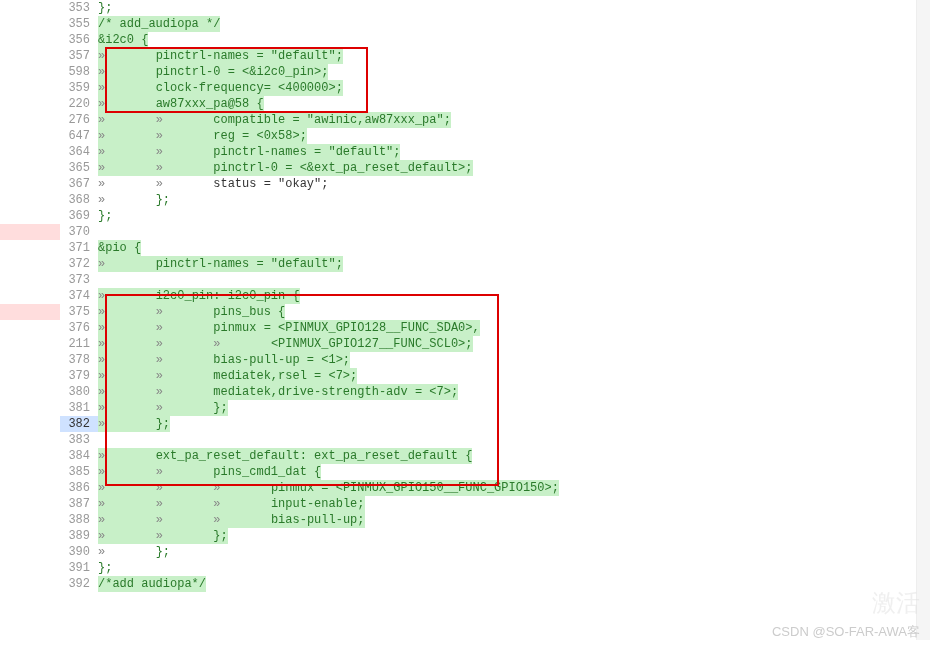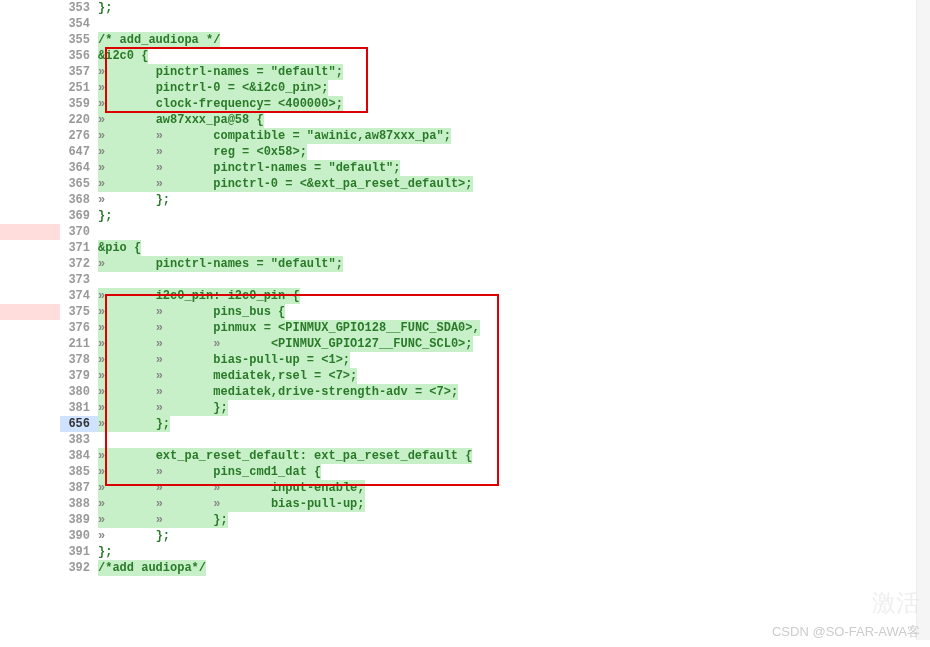--- a/index.html
+++ b/index.html
@@ -8,21 +8,20 @@
       font-size: 12px;
       background: #fff;
       width: 930px;
       height: 647px;
       overflow: hidden;
       position: relative;
     }
     .diff-container {
       display: flex;
       width: 100%;
-      font-weight: bold;
     }
     .left-gutter {
       width: 60px;
       flex-shrink: 0;
     }
     .left-gutter .row {
       height: 16px;
     }
     .left-gutter .del-row { background: #fdd; }
     .main-pane {
@@ -140,49 +139,50 @@
       <div class="row"></div>
       <div class="row"></div>
       <div class="row"></div>
       <div class="row"></div>
       <div class="row"></div>
       <div class="row"></div>
     </div>
   <div class="main-pane" id="main-pane">
     <div class="scrollbar-stub"></div>
   <div class="row plain"><div class="lineno">353</div><div class="code"><span class="code-bg"><span>};</span></span></div></div>
-      <div class="row plain"><div class="lineno">354</div><div class="code"><span class="code-bg"></span></div></div>
       <div class="row added"><div class="lineno">355</div><div class="code"><span class="code-bg"><span>/* add_audiopa */</span></span></div></div>
       <div class="row added"><div class="lineno">356</div><div class="code"><span class="code-bg"><span>&amp;i2c0 {</span></span></div></div>
       <div class="row added"><div class="lineno">357</div><div class="code"><span class="code-bg"><span style="color: rgb(136, 136, 136);">»</span><span>       </span><span>pinctrl-names = "default";</span></span></div></div>
-      <div class="row added"><div class="lineno">251</div><div class="code"><span class="code-bg"><span style="color: rgb(136, 136, 136);">»</span><span>       </span><span>pinctrl-0 = &lt;&amp;i2c0_pin&gt;;</span></span></div></div>
+      <div class="row added"><div class="lineno">598</div><div class="code"><span class="code-bg"><span style="color: rgb(136, 136, 136);">»</span><span>       </span><span>pinctrl-0 = &lt;&amp;i2c0_pin&gt;;</span></span></div></div>
       <div class="row added"><div class="lineno">359</div><div class="code"><span class="code-bg"><span style="color: rgb(136, 136, 136);">»</span><span>       </span><span>clock-frequency= &lt;400000&gt;;</span></span></div></div>
       <div class="row added"><div class="lineno">220</div><div class="code"><span class="code-bg"><span style="color: rgb(136, 136, 136);">»</span><span>       </span><span>aw87xxx_pa@58 {</span></span></div></div>
       <div class="row added"><div class="lineno">276</div><div class="code"><span class="code-bg"><span style="color: rgb(136, 136, 136);">»</span><span>       </span><span style="color: rgb(136, 136, 136);">»</span><span>       </span><span>compatible = "awinic,aw87xxx_pa";</span></span></div></div>
       <div class="row added"><div class="lineno">647</div><div class="code"><span class="code-bg"><span style="color: rgb(136, 136, 136);">»</span><span>       </span><span style="color: rgb(136, 136, 136);">»</span><span>       </span><span>reg = &lt;0x58&gt;;</span></span></div></div>
       <div class="row added"><div class="lineno">364</div><div class="code"><span class="code-bg"><span style="color: rgb(136, 136, 136);">»</span><span>       </span><span style="color: rgb(136, 136, 136);">»</span><span>       </span><span>pinctrl-names = "default";</span></span></div></div>
       <div class="row added"><div class="lineno">365</div><div class="code"><span class="code-bg"><span style="color: rgb(136, 136, 136);">»</span><span>       </span><span style="color: rgb(136, 136, 136);">»</span><span>       </span><span>pinctrl-0 = &lt;&amp;ext_pa_reset_default&gt;;</span></span></div></div>
+      <div class="row plain"><div class="lineno">367</div><div class="code"><span class="code-bg"><span style="color: rgb(136, 136, 136);">»</span><span>       </span><span style="color: rgb(136, 136, 136);">»</span><span>       </span><span style="color: rgb(51, 51, 51);">status = "okay";</span></span></div></div>
       <div class="row plain"><div class="lineno">368</div><div class="code"><span class="code-bg"><span style="color: rgb(136, 136, 136);">»</span><span>       </span><span>};</span></span></div></div>
       <div class="row plain"><div class="lineno">369</div><div class="code"><span class="code-bg"><span>};</span></span></div></div>
       <div class="row plain"><div class="lineno">370</div><div class="code"><span class="code-bg"></span></div></div>
       <div class="row added"><div class="lineno">371</div><div class="code"><span class="code-bg"><span>&amp;pio {</span></span></div></div>
       <div class="row added"><div class="lineno">372</div><div class="code"><span class="code-bg"><span style="color: rgb(136, 136, 136);">»</span><span>       </span><span>pinctrl-names = "default";</span></span></div></div>
       <div class="row added-light"><div class="lineno">373</div><div class="code"><span class="code-bg"></span></div></div>
       <div class="row added"><div class="lineno">374</div><div class="code"><span class="code-bg"><span style="color: rgb(136, 136, 136);">»</span><span>       </span><span>i2c0_pin: i2c0_pin {</span></span></div></div>
       <div class="row added"><div class="lineno">375</div><div class="code"><span class="code-bg"><span style="color: rgb(136, 136, 136);">»</span><span>       </span><span style="color: rgb(136, 136, 136);">»</span><span>       </span><span>pins_bus {</span></span></div></div>
       <div class="row added"><div class="lineno">376</div><div class="code"><span class="code-bg"><span style="color: rgb(136, 136, 136);">»</span><span>       </span><span style="color: rgb(136, 136, 136);">»</span><span>       </span><span>pinmux = &lt;PINMUX_GPIO128__FUNC_SDA0&gt;,</span></span></div></div>
       <div class="row added"><div class="lineno">211</div><div class="code"><span class="code-bg"><span style="color: rgb(136, 136, 136);">»</span><span>       </span><span style="color: rgb(136, 136, 136);">»</span><span>       </span><span style="color: rgb(136, 136, 136);">»</span><span>       </span><span>&lt;PINMUX_GPIO127__FUNC_SCL0&gt;;</span></span></div></div>
       <div class="row added"><div class="lineno">378</div><div class="code"><span class="code-bg"><span style="color: rgb(136, 136, 136);">»</span><span>       </span><span style="color: rgb(136, 136, 136);">»</span><span>       </span><span>bias-pull-up = &lt;1&gt;;</span></span></div></div>
       <div class="row added"><div class="lineno">379</div><div class="code"><span class="code-bg"><span style="color: rgb(136, 136, 136);">»</span><span>       </span><span style="color: rgb(136, 136, 136);">»</span><span>       </span><span>mediatek,rsel = &lt;7&gt;;</span></span></div></div>
       <div class="row added"><div class="lineno">380</div><div class="code"><span class="code-bg"><span style="color: rgb(136, 136, 136);">»</span><span>       </span><span style="color: rgb(136, 136, 136);">»</span><span>       </span><span>mediatek,drive-strength-adv = &lt;7&gt;;</span></span></div></div>
       <div class="row added"><div class="lineno">381</div><div class="code"><span class="code-bg"><span style="color: rgb(136, 136, 136);">»</span><span>       </span><span style="color: rgb(136, 136, 136);">»</span><span>       </span><span>};</span></span></div></div>
-      <div class="row added"><div class="lineno current">656</div><div class="code"><span class="code-bg"><span style="color: rgb(136, 136, 136);">»</span><span>       </span><span>};</span></span></div></div>
+      <div class="row added"><div class="lineno current">382</div><div class="code"><span class="code-bg"><span style="color: rgb(136, 136, 136);">»</span><span>       </span><span>};</span></span></div></div>
       <div class="row plain"><div class="lineno">383</div><div class="code"><span class="code-bg"></span></div></div>
       <div class="row added"><div class="lineno">384</div><div class="code"><span class="code-bg"><span style="color: rgb(136, 136, 136);">»</span><span>       </span><span>ext_pa_reset_default: ext_pa_reset_default {</span></span></div></div>
       <div class="row added"><div class="lineno">385</div><div class="code"><span class="code-bg"><span style="color: rgb(136, 136, 136);">»</span><span>       </span><span style="color: rgb(136, 136, 136);">»</span><span>       </span><span>pins_cmd1_dat {</span></span></div></div>
+      <div class="row added"><div class="lineno">386</div><div class="code"><span class="code-bg"><span style="color: rgb(136, 136, 136);">»</span><span>       </span><span style="color: rgb(136, 136, 136);">»</span><span>       </span><span style="color: rgb(136, 136, 136);">»</span><span>       </span><span>pinmux = &lt;PINMUX_GPIO150__FUNC_GPIO150&gt;;</span></span></div></div>
       <div class="row added"><div class="lineno">387</div><div class="code"><span class="code-bg"><span style="color: rgb(136, 136, 136);">»</span><span>       </span><span style="color: rgb(136, 136, 136);">»</span><span>       </span><span style="color: rgb(136, 136, 136);">»</span><span>       </span><span>input-enable;</span></span></div></div>
       <div class="row added"><div class="lineno">388</div><div class="code"><span class="code-bg"><span style="color: rgb(136, 136, 136);">»</span><span>       </span><span style="color: rgb(136, 136, 136);">»</span><span>       </span><span style="color: rgb(136, 136, 136);">»</span><span>       </span><span>bias-pull-up;</span></span></div></div>
       <div class="row added"><div class="lineno">389</div><div class="code"><span class="code-bg"><span style="color: rgb(136, 136, 136);">»</span><span>       </span><span style="color: rgb(136, 136, 136);">»</span><span>       </span><span>};</span></span></div></div>
       <div class="row plain"><div class="lineno">390</div><div class="code"><span class="code-bg"><span style="color: rgb(136, 136, 136);">»</span><span>       </span><span>};</span></span></div></div>
       <div class="row plain"><div class="lineno">391</div><div class="code"><span class="code-bg"><span>};</span></span></div></div>
       <div class="row added"><div class="lineno">392</div><div class="code"><span class="code-bg"><span>/*add audiopa*/</span></span></div></div>
     </div>
 </div>
 
 <div class="redbox" id="rb0" style="top: 47px; left: 105px; width: 263px; height: 66px;"></div>

